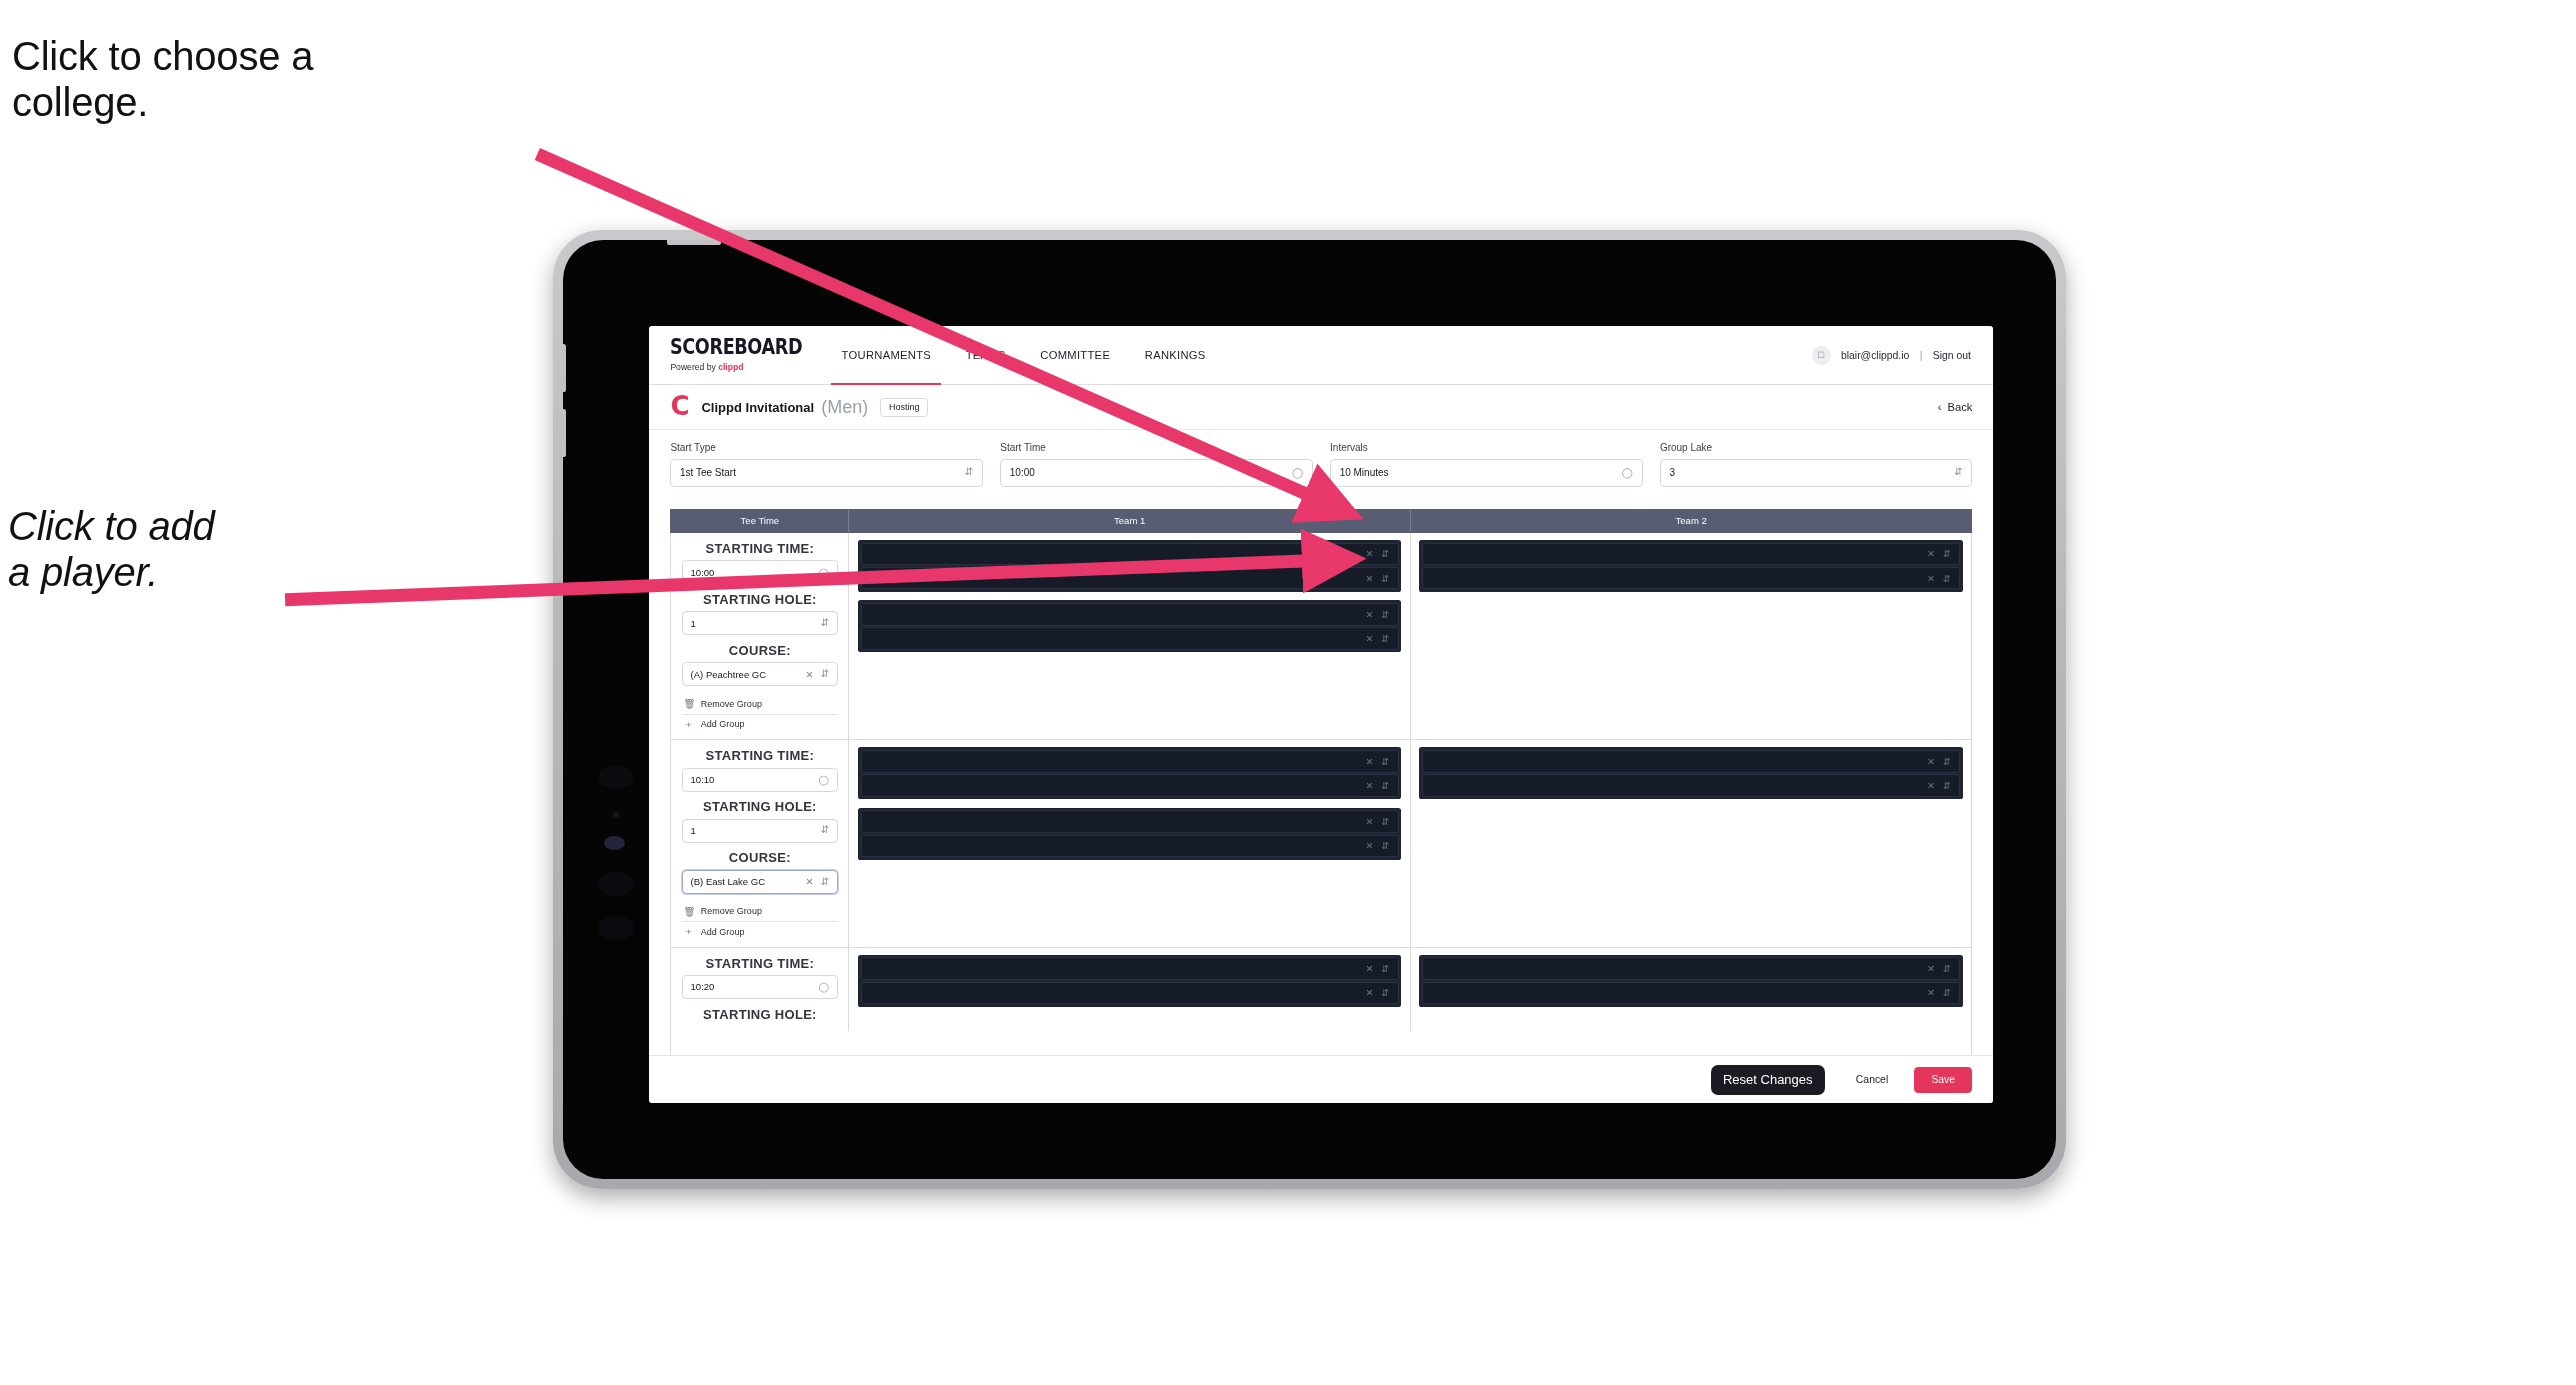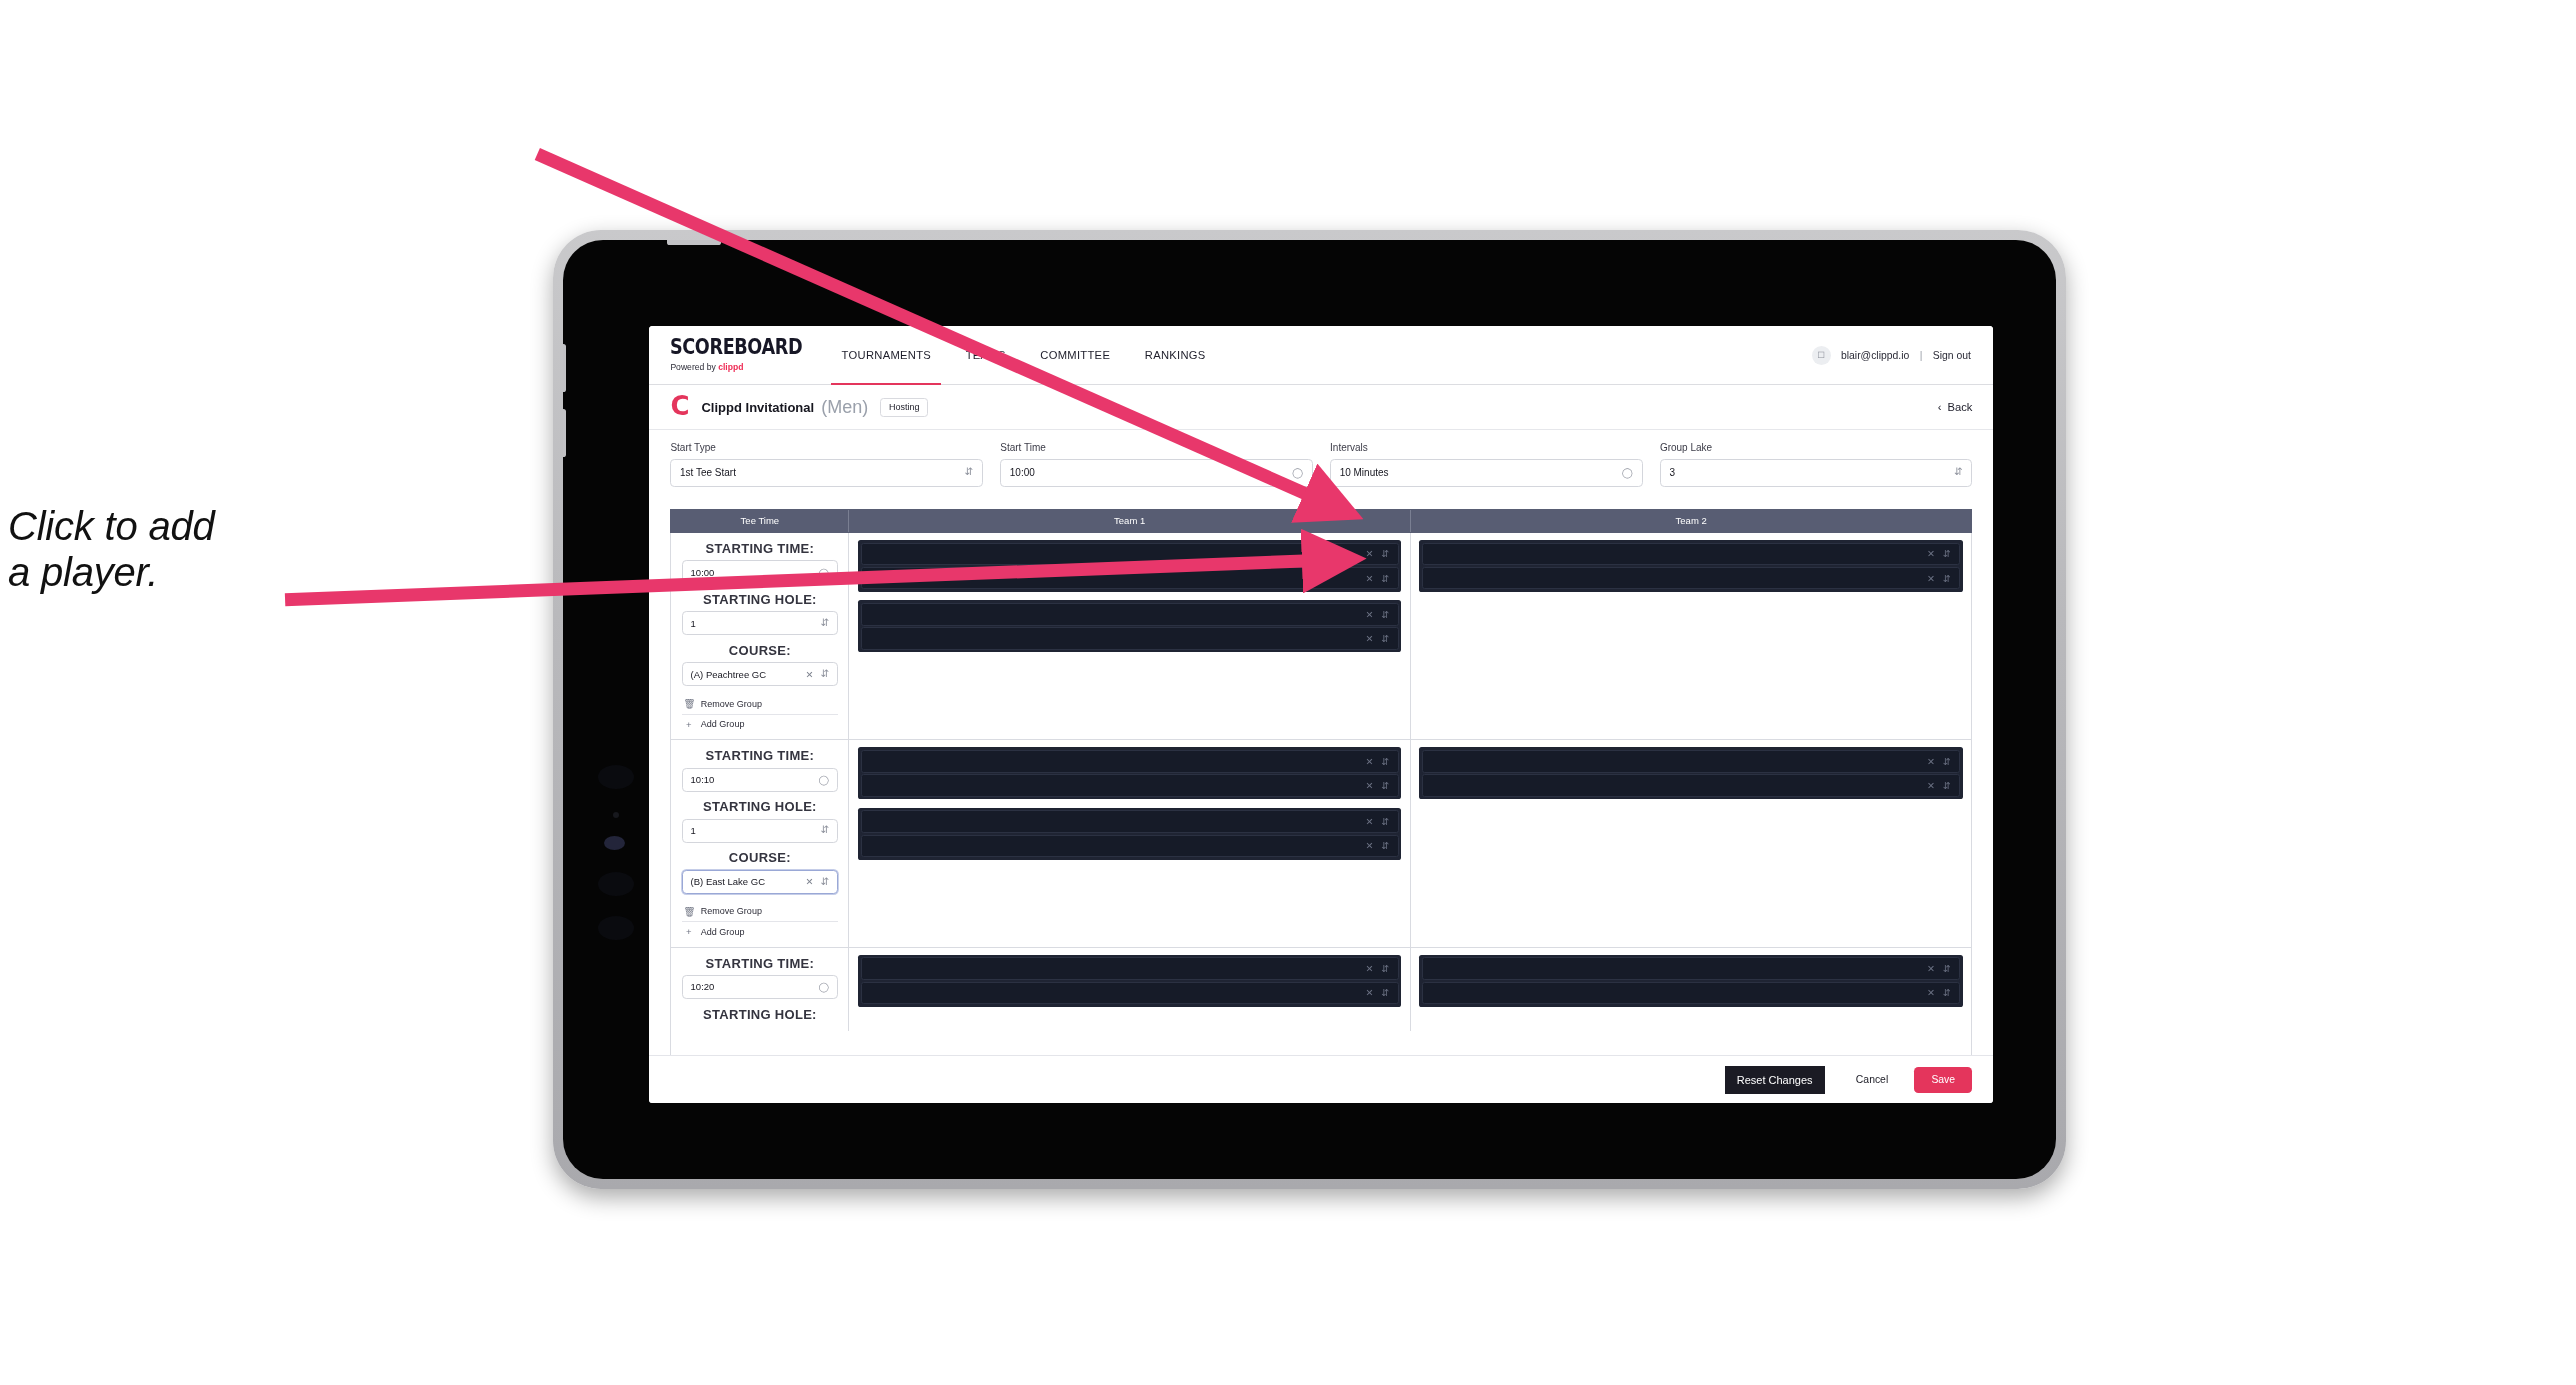--- a/index.html
+++ b/index.html
@@ -224,36 +224,38 @@
   .player-slot .spin2 { color:#6b7183; font-size: 9.5px; }
 
   
   #footer {
     flex:none; height: 48px; background:#fff;
     border-top: 0.9px solid #e4e5ea;
     display:flex; align-items:center; justify-content:flex-end;
     gap: 0; padding: 0 21px;
   }
   #btn-reset {
-    background:#1b1b24; color:#fff; font-size: 11px;
-    border-radius: 0; padding: 7.8px 12px; cursor:pointer;
+    background:#1b1b24; color:#fff; font-size: 13px;
+    border-radius: 7px; padding: 7.8px 12px; cursor:pointer;
   }
   #btn-cancel {
     font-size: 10.4px; color:#1b1b24; padding: 7.8px 17.3px; cursor:pointer; margin-left: 14px;
   }
   #btn-save {
     background:#e4355c; color:#fff; font-size: 10.4px;
     border-radius: 4.3px; padding: 7.8px 17.3px; cursor:pointer; margin-left: 8.6px;
   }
 </style>
 </head>
 <body>
 
 <div id="stage">
 
+  <div class="annot" id="annot-college">Click to choose a
+college.</div>
   <div class="annot" id="annot-player">Click to add
 a player.</div>
 
   <div id="tablet">
     <div id="tablet-inner">
       <div class="tablet-btn" id="btn-power"></div>
       <div class="tablet-btn" id="btn-vol-a"></div>
       <div class="tablet-btn" id="btn-vol-b"></div>
       <div class="lens" id="lens-1"></div>
       <div class="lens" id="lens-dot"></div>

